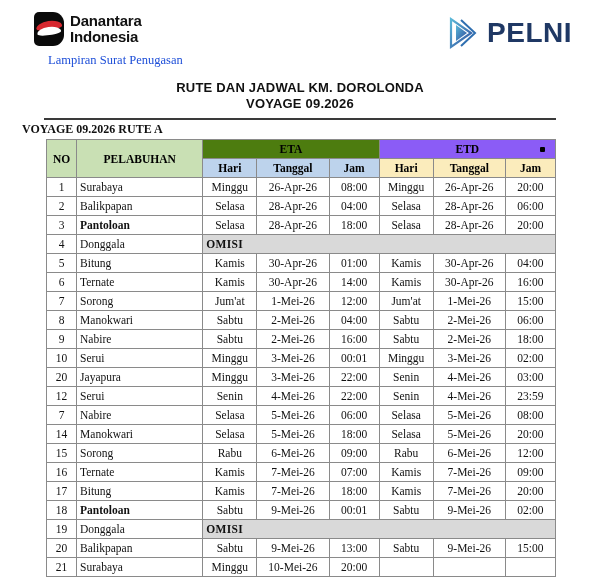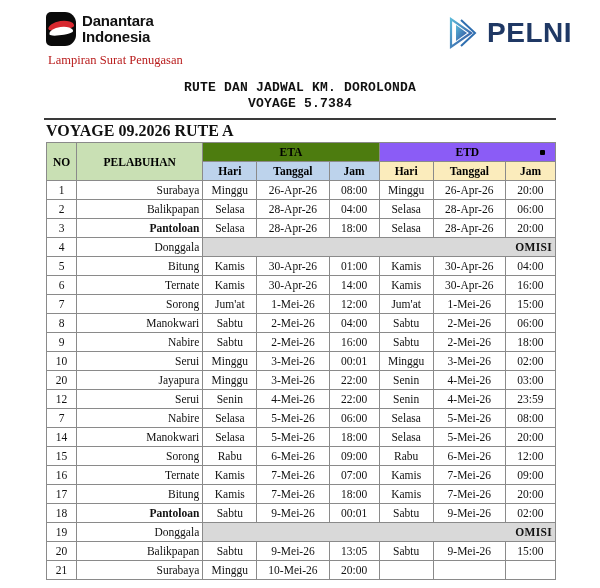--- a/index.html
+++ b/index.html
@@ -21,21 +21,20 @@
     position: relative;
     height: 78px;
   }
   .logo-danantara {
     position: absolute;
     left: 34px;
     top: 12px;
     display: flex;
     align-items: center;
     gap: 6px;
-    margin-left: 12px;
   }
   .dan-mark {
     position: relative;
     width: 30px;
     height: 34px;
     background: #0a0a0a;
     border-radius: 5px 11px 11px 5px;
     overflow: hidden;
     flex: none;
   }
@@ -66,21 +65,21 @@
     line-height: 16px;
     letter-spacing: -0.2px;
     color: #111111;
   }
   .lampiran {
     position: absolute;
     left: 48px;
     top: 53px;
     font-family: "Liberation Serif", serif;
     font-size: 12.5px;
-    color: #b91c1c;
+    color: #1d4ed8;
   }
 
   .logo-pelni {
     position: absolute;
     right: 28px;
     top: 16px;
     display: flex;
     align-items: center;
     gap: 5px;
   }
@@ -97,36 +96,36 @@
     color: #1f3864;
     line-height: 28px;
   }
 
   
   .title-block {
     text-align: center;
     margin-top: 2px;
   }
   .title-main, .title-sub {
-    font-family: Liberation Mono, monospace;
+    font-family: Liberation Sans, sans-serif;
     font-weight: bold;
     font-size: 13px;
     letter-spacing: 0.2px;
     line-height: 16px;
   }
 
   .rule-thick {
     margin: 6px 44px 0 44px;
     border-top: 2.5px solid #3a3a3a;
   }
   .voyage-line {
-    margin: 2px 0 2px 46px;
+    margin: 2px 0 2px 22px;
     font-family: "Liberation Serif", serif;
     font-weight: bold;
-    font-size: 16px;
+    font-size: 12px;
   }
 
   
   .table-wrap {
     margin: 0 44px 0 46px;
   }
   table.sched {
     border-collapse: collapse;
     width: 510px;
     table-layout: fixed;
@@ -150,27 +149,27 @@
     font-size: 11.5px;
     color: #000;
   }
   .col-no    { width: 30px; }
   .col-pel   { width: 126px; }
   .col-hari  { width: 54px; }
   .col-tgl   { width: 72px; }
   .col-jam   { width: 50px; }
 
   td.c-no  { text-align: center; }
-  td.c-pel { text-align: right; padding-left: 7px; }
+  td.c-pel { text-align: left; padding-left: 7px; }
   td.c-ctr { text-align: center; }
   td.bold  { font-weight: bold; }
 
   td.omisi {
     background: #d9d9d9;
-    text-align: right;
+    text-align: left;
     font-weight: bold;
     letter-spacing: 0.3px;
   }
 
   .etd-dot {
     display: inline-block;
     width: 5px;
     height: 5px;
     background: #000;
     border-radius: 1px;
@@ -209,21 +208,21 @@
       <path d="M3 3 L3 31 L23 17 Z" fill="none" stroke="url(#pg)" stroke-width="2.2"></path>
       <path d="M8 9 L8 25 L19 17 Z" fill="url(#pg)"></path>
       <path d="M13 4 L27 17 L13 30" fill="none" stroke="#2f6fb0" stroke-width="2"></path>
     </svg>
     <div class="pelni-word">PELNI</div>
   </div>
 </div>
 
 <div class="title-block">
   <div class="title-main">RUTE DAN JADWAL KM. DOROLONDA</div>
-  <div class="title-sub">VOYAGE 5.7384</div>
+  <div class="title-sub">VOYAGE 09.2026</div>
 </div>
 
 <div class="rule-thick"></div>
 <div class="voyage-line">VOYAGE 09.2026 RUTE A</div>
 
 <div class="table-wrap">
   <table class="sched">
     <colgroup>
       <col class="col-no">
         <col class="col-pel">
@@ -432,21 +431,21 @@
         <tr>
           <td class="c-no">19</td>
           <td class="c-pel">Donggala</td>
           <td class="omisi" colspan="6">OMISI</td>
         </tr>
         <tr>
           <td class="c-no">20</td>
           <td class="c-pel">Balikpapan</td>
           <td class="c-ctr">Sabtu</td>
           <td class="c-ctr">9-Mei-26</td>
-          <td class="c-ctr">13:05</td>
+          <td class="c-ctr">13:00</td>
           <td class="c-ctr">Sabtu</td>
           <td class="c-ctr">9-Mei-26</td>
           <td class="c-ctr">15:00</td>
         </tr>
         <tr>
           <td class="c-no">21</td>
           <td class="c-pel">Surabaya</td>
           <td class="c-ctr">Minggu</td>
           <td class="c-ctr">10-Mei-26</td>
           <td class="c-ctr">20:00</td>

